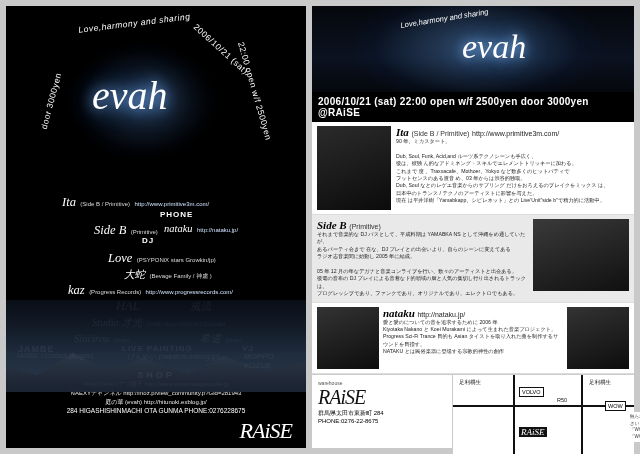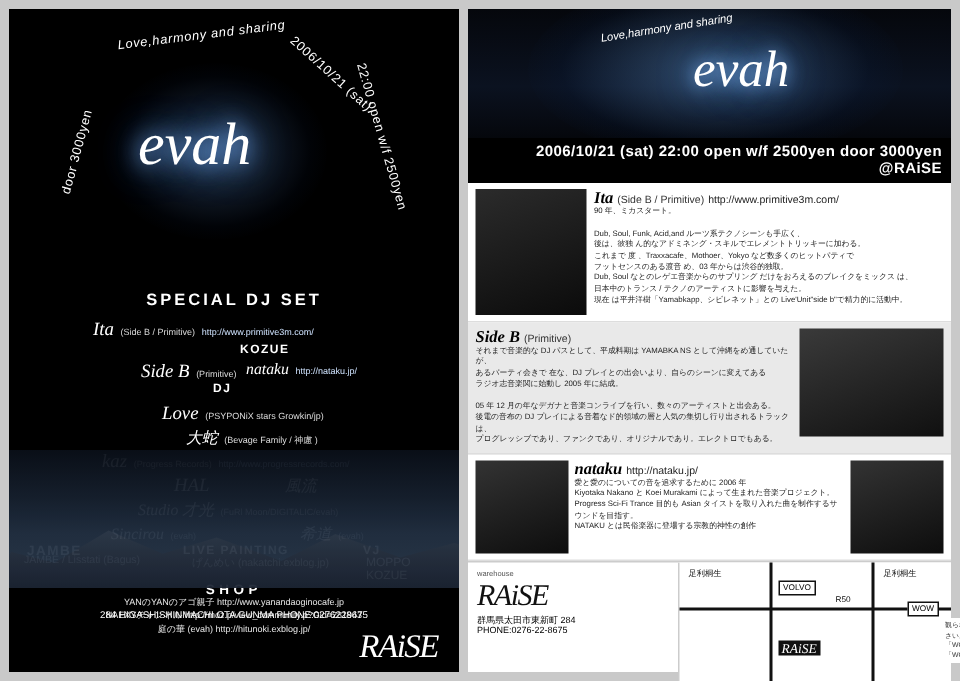--- a/index.html
+++ b/index.html
@@ -40,21 +40,21 @@
   .bottom-addr{position:absolute;left:0;bottom:34px;width:300px;text-align:center;color:#fff;font-size:6.5px;}
   .raise-mark{position:absolute;right:14px;bottom:4px;color:#fff;font-family:"Liberation Serif",serif;font-style:italic;font-size:22px;letter-spacing:-1px;}
 
   
   #right{position:absolute;left:312px;top:6px;width:322px;height:442px;background:#fff;}
   #hero{position:relative;height:86px;background:linear-gradient(180deg,#05070c,#0b1220 60%,#05070c);overflow:hidden;}
   #hero .hglow{position:absolute;left:40px;top:-20px;width:250px;height:120px;border-radius:50%;
         background:radial-gradient(ellipse at 50% 50%, rgba(120,185,255,.35), rgba(10,40,90,.12) 58%, rgba(0,0,0,0) 74%);}
   #hero .arc2{position:absolute;left:88px;top:8px;color:#fff;font-size:7.5px;font-style:italic;transform:rotate(-9deg);}
   #hero .evah{position:absolute;left:150px;top:22px;font-family:"Liberation Serif",serif;font-style:italic;font-size:34px;color:#fff;text-shadow:0 0 12px #8cc0ff,0 0 24px #2f6fc4;}
-  #datebar{background:#000;color:#fff;font-size:10px;font-weight:bold;padding:4px 6px;letter-spacing:.3px;text-align:right;}
+  #datebar{background:#000;color:#fff;font-size:10px;font-weight:bold;padding:4px 6px;letter-spacing:.3px;}
 
   .artist{position:relative;border-bottom:1px solid #ddd;padding:4px 5px;}
   .artist .hd{font-size:9.5px;font-weight:bold;}
   .artist .hd .nmj{font-family:"Liberation Serif",serif;font-style:italic;font-size:11px;}
   .artist .hd .role{font-size:7px;color:#333;font-weight:normal;}
   .artist .hd .u{font-size:7px;color:#222;font-weight:normal;}
   .artist .body{font-size:5.2px;line-height:7.4px;color:#222;}
   .ph{background:#111;display:inline-block;overflow:hidden;position:relative;}
 
   .a1{display:flex;gap:5px;}
@@ -86,29 +86,28 @@
       <div class="glow"></div>
       <div class="circle-text">
         <div class="arc arc-top">Love,harmony and sharing</div>
         <div class="arc arc-left">door 3000yen</div>
         <div class="arc arc-right">22:00 open w/f 2500yen</div>
         <div class="arc arc-date">2006/10/21 (sat)</div>
       </div>
       <div class="evah-left">evah</div>
     </div>
 
-    <div class="sec-title">SPECIAL DJ SET</div>
 
     <div class="lineup">
       <div class="row" style="left:50px;top:0px;">
         <span class="nm">Ita</span>
         <span class="sub">(Side B / Primitive)</span>
         <span class="url">http://www.primitive3m.com/</span>
       </div>
-      <div class="row tag" style="left:148px;top:18px;">KOZUE</div>
+      <div class="row tag" style="left:148px;top:18px;">PHONE</div>
       <div class="row" style="left:82px;top:28px;">
         <span class="nm">Side B</span>
         <span class="sub">(Primitive)</span>
       </div>
       <div class="row" style="left:152px;top:26px;">
         <span class="nm sm">nataku</span>
         <span class="url">http://nataku.jp/</span>
       </div>
       <div class="row tag" style="left:130px;top:44px;">DJ</div>
       <div class="row" style="left:96px;top:56px;">

